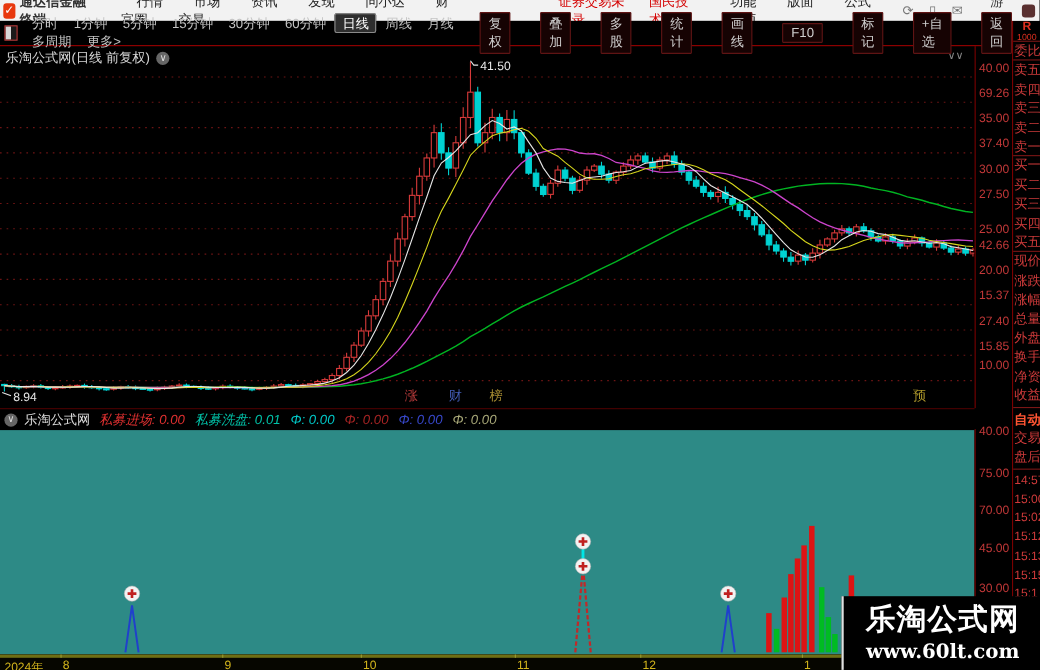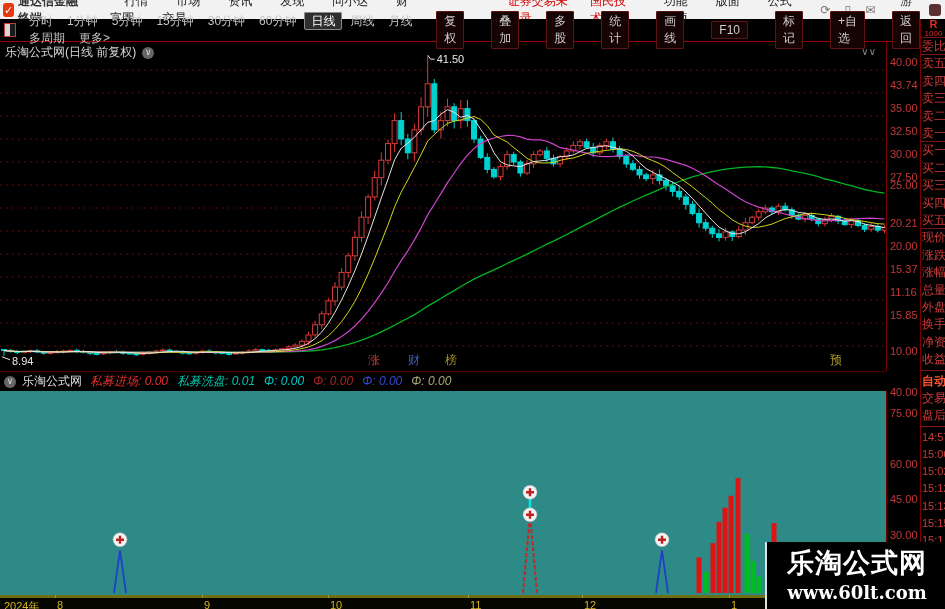--- a/index.html
+++ b/index.html
@@ -410,32 +410,32 @@
         <text x="12" y="323.752" fill="#e8e8e8" font-size="11">8.94</text>
         <text x="368" y="323" fill="#c84040" font-size="12" opacity="0.9">涨</text>
         <text x="408" y="323" fill="#4a66c8" font-size="12" opacity="0.9">财</text>
         <text x="445" y="323" fill="#b89a36" font-size="12" opacity="0.9">榜</text>
         <text x="830" y="323" fill="#c0a830" font-size="12" opacity="0.9">预</text>
       </svg>
   </div>
 
   <div id="main-scale" class="scale-col">
       <div class="scale-label" style="top: 15px;">40.00</div>
-      <div class="scale-label" style="top: 38px;">43.74</div>
+      <div class="scale-label" style="top: 38px;">69.26</div>
       <div class="scale-label" style="top: 61px;">35.00</div>
-      <div class="scale-label" style="top: 84px;">32.50</div>
+      <div class="scale-label" style="top: 84px;">37.40</div>
       <div class="scale-label" style="top: 107px;">30.00</div>
       <div class="scale-label" style="top: 130px;">27.50</div>
-      <div class="scale-label" style="top: 138px;">25.00</div>
-      <div class="scale-label" style="top: 176px;">20.21</div>
+      <div class="scale-label" style="top: 162px;">25.00</div>
+      <div class="scale-label" style="top: 176px;">42.66</div>
       <div class="scale-label" style="top: 199px;">20.00</div>
       <div class="scale-label" style="top: 222px;">15.37</div>
-      <div class="scale-label" style="top: 245px;">11.16</div>
+      <div class="scale-label" style="top: 245px;">27.40</div>
       <div class="scale-label" style="top: 268px;">15.85</div>
-      <div class="scale-label" style="top: 304px;">10.00</div>
+      <div class="scale-label" style="top: 285px;">10.00</div>
     </div>
 
   <div id="right-panel">
     <div id="rp-r">
       <div class="r1">R</div>
       <div class="r2">1000</div>
     </div>
   <div class="rp-sep" style="top: 18px;"></div>
       <div class="rp-item" style="top: 19px;">委比</div>
       <div class="rp-sep" style="top: 35.4px;"></div>
@@ -502,22 +502,22 @@
         <circle cx="530" cy="102.3" r="7" fill="#f2f2f2" stroke="#b0b0b0" stroke-width="0.5"></circle>
         <path d="M526,102.3 h8 M530,98.3 v8" stroke="#c02020" stroke-width="2.4" fill="none"></path>
         <path d="M656,203 L662,160.3 M668,203 L662,160.3" stroke="#2040cc" stroke-width="1.8" fill="none"></path>
         <circle cx="662" cy="149.7" r="7" fill="#f2f2f2" stroke="#b0b0b0" stroke-width="0.5"></circle>
         <path d="M658,149.7 h8 M662,145.7 v8" stroke="#c02020" stroke-width="2.4" fill="none"></path>
       </svg>
   </div>
 
   <div id="ind-scale" class="scale-col">
       <div class="scale-label" style="top: -3.97px;">40.00</div>
-      <div class="scale-label" style="top: 17px;">75.00</div>
-      <div class="scale-label" style="top: 67.52px;">60.00</div>
+      <div class="scale-label" style="top: 35px;">75.00</div>
+      <div class="scale-label" style="top: 67.52px;">70.00</div>
       <div class="scale-label" style="top: 103.265px;">45.00</div>
       <div class="scale-label" style="top: 139.01px;">30.00</div>
     </div>
 
   <div id="bottom-axis">
     <span id="axis-year">2024年</span>
   <div class="axis-tick-mark" style="left: 55px;"></div>
       <div class="axis-tick-label" style="left: 57px;">8</div>
       <div class="axis-tick-mark" style="left: 202px;"></div>
       <div class="axis-tick-label" style="left: 204px;">9</div>

